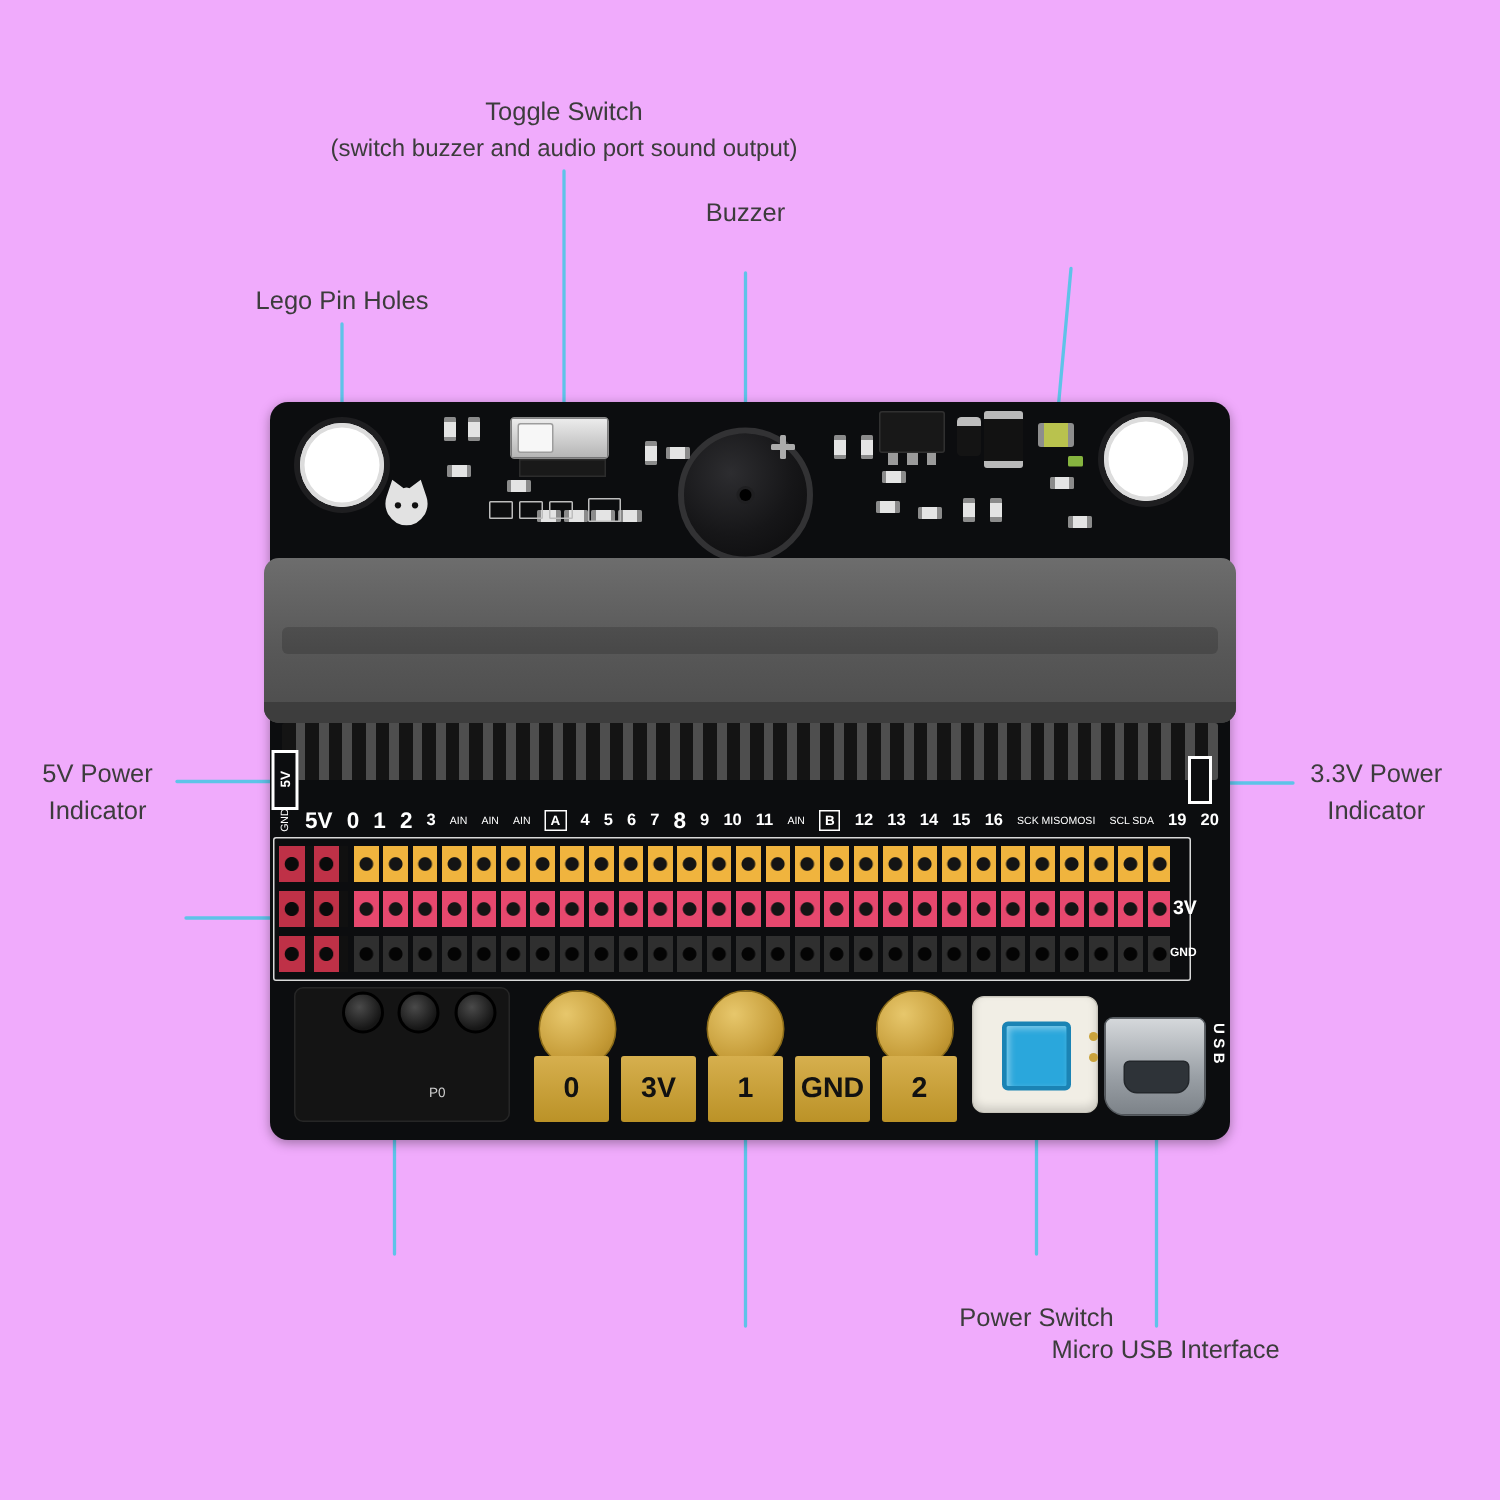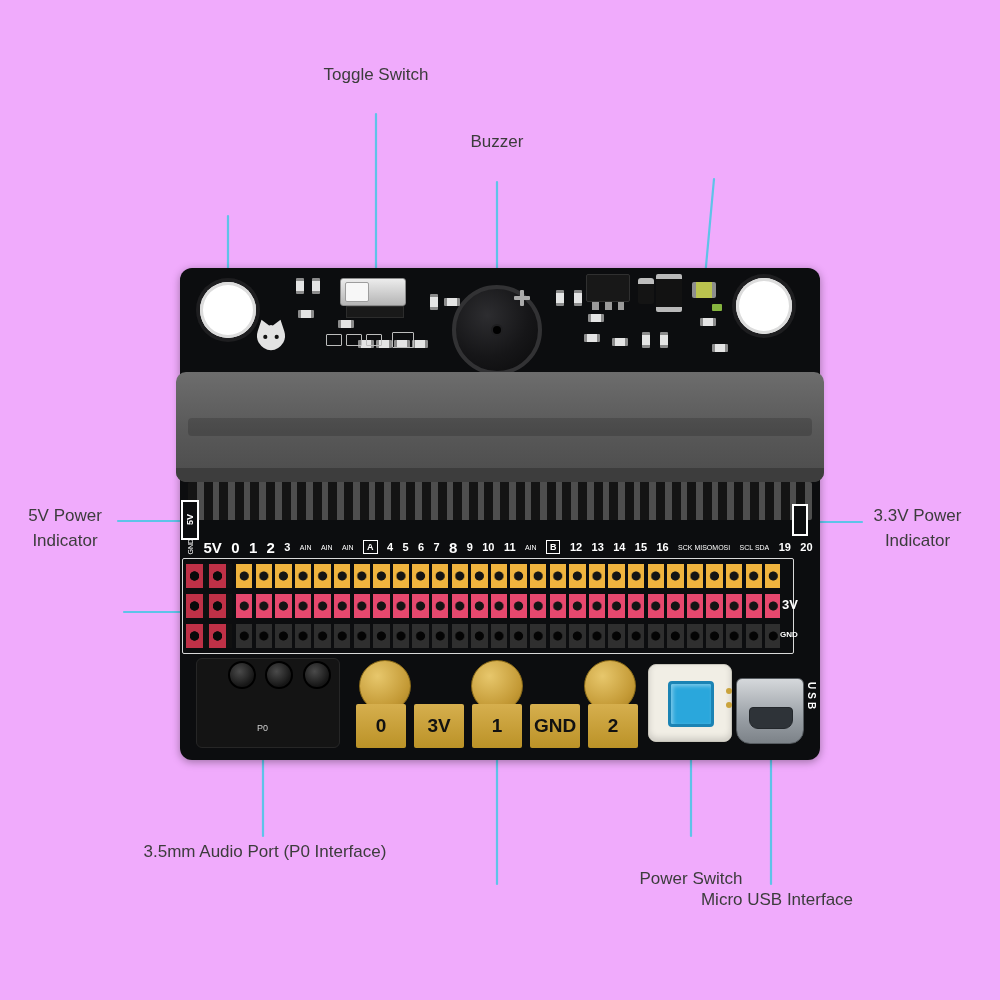--- a/index.html
+++ b/index.html
@@ -50,21 +50,21 @@
   .mb-row{position:absolute;left:6px;width:46px;height:24px;background-image:radial-gradient(circle at 8.5px 12px,#0a0a0a 4.4px,rgba(0,0,0,0) 5px),repeating-linear-gradient(90deg,#bf3147 0 17px,#101010 17px 23px);background-size:23px 100%,auto}
 
   .ind5v{position:absolute;left:1px;top:232px;width:18px;height:40px;border:2px solid #fff;display:flex;align-items:center;justify-content:center;background:#0c0d0f}
   .ind5v span{writing-mode:vertical-rl;transform:rotate(180deg);color:#fff;font-size:9px;font-weight:bold}
   .ind33{position:absolute;left:612px;top:236px;width:16px;height:32px;border:2px solid #fff;background:#0c0d0f}
   .lbl-3v{position:absolute;left:602px;top:329px;color:#fff;font-size:13px;font-weight:bold}
   .lbl-gnd-r{position:absolute;left:600px;top:362px;color:#fff;font-size:8px;font-weight:bold}
 
   .audio-jack{position:absolute;left:16px;top:390px;width:144px;height:90px;background:#141414;border:1px solid #262626;border-radius:6px}
   .knob{position:absolute;width:28px;height:28px;border-radius:50%;background:radial-gradient(circle at 40% 35%,#4a4a4a,#161616 70%);border:2px solid #000}
-  .p0-label{position:absolute;left:60px;top:64px;width:40px;text-align:left;color:#cfcfcf;font-size:9px}
+  .p0-label{position:absolute;left:60px;top:64px;width:40px;text-align:right;color:#cfcfcf;font-size:9px}
 
   .gold-circle{position:absolute;top:392px;width:52px;height:52px;border-radius:50%;background:radial-gradient(circle at 35% 30%,#e7c76c,#c49a36 65%,#a67d1e);border:1px solid #8a6a18}
   .gf-row{position:absolute;left:176px;top:436px;display:flex;gap:8px}
   .gf-cell{width:50px;height:44px;background:linear-gradient(180deg,#d6af4e,#bb9227);border-radius:2px;display:flex;align-items:center;justify-content:center;color:#111;font-size:19px;font-weight:bold}
 
   .pwr-switch{position:absolute;left:468px;top:396px;width:84px;height:78px;background:#f1eee5;border:1px solid #c7c4ba;border-radius:8px;box-shadow:inset 0 -3px 6px rgba(0,0,0,.15)}
   .pwr-btn{position:absolute;left:19px;top:16px;width:46px;height:46px;background:var(--btn-blue,#2aa7dc);border:3px solid #1b83b4;border-radius:4px;box-shadow:inset 2px 2px 4px rgba(255,255,255,.4)}
   .usb-shell{position:absolute;left:556px;top:410px;width:68px;height:66px;background:linear-gradient(180deg,#d5d8db,#9aa0a6 60%,#7c8288);border:1px solid #565b60;border-radius:6px 6px 14px 14px}
   .usb-slot{position:absolute;left:12px;top:28px;width:44px;height:22px;background:#2e3338;border:1px solid #23272b;border-radius:4px 4px 9px 9px}
   .usb-pin{position:absolute;width:6px;height:6px;border-radius:50%;background:#caa33c}
@@ -84,34 +84,35 @@
     <line x1="124" y1="612" x2="188" y2="612"></line>
     <line x1="806" y1="522" x2="862" y2="522"></line>
     <line x1="263" y1="716" x2="263" y2="836"></line>
     <line x1="497" y1="748" x2="497" y2="884"></line>
     <line x1="691" y1="744" x2="691" y2="836"></line>
     <line x1="771" y1="750" x2="771" y2="884"></line>
   </svg>
 
   <div class="callout" style="left:126px;top:62px;width:500px">
     <div>Toggle Switch</div>
+    <div class="sub">(switch buzzer and audio port sound output)</div>
   </div>
   <div class="callout" style="left:397px;top:129px;width:200px">
     <div>Buzzer</div>
+  </div>
+  <div class="callout" style="left:128px;top:188px;width:200px">
+    <div>Lego Pin Holes</div>
   </div>
   <div class="callout" style="left:5px;top:503px;width:120px">
     <div>5V Power</div>
     <div>Indicator</div>
   </div>
   <div class="callout" style="left:840px;top:503px;width:155px">
     <div>3.3V Power</div>
     <div>Indicator</div>
-  </div>
-  <div class="callout" style="left:110px;top:839px;width:310px">
-    <div>3.5mm Audio Port (P0 Interface)</div>
   </div>
   <div class="callout" style="left:616px;top:866px;width:150px">
     <div>Power Switch</div>
   </div>
   <div class="callout" style="left:652px;top:887px;width:250px">
     <div>Micro USB Interface</div>
   </div>
 
   <div class="board">
 

